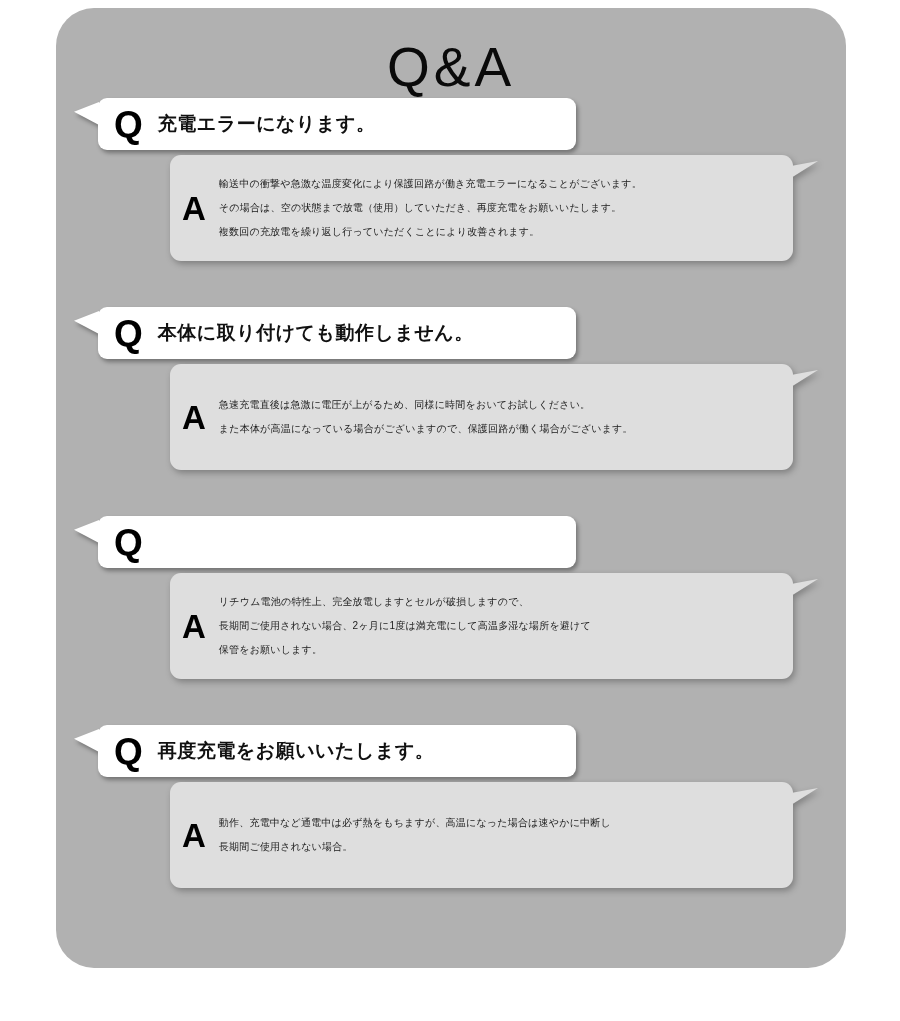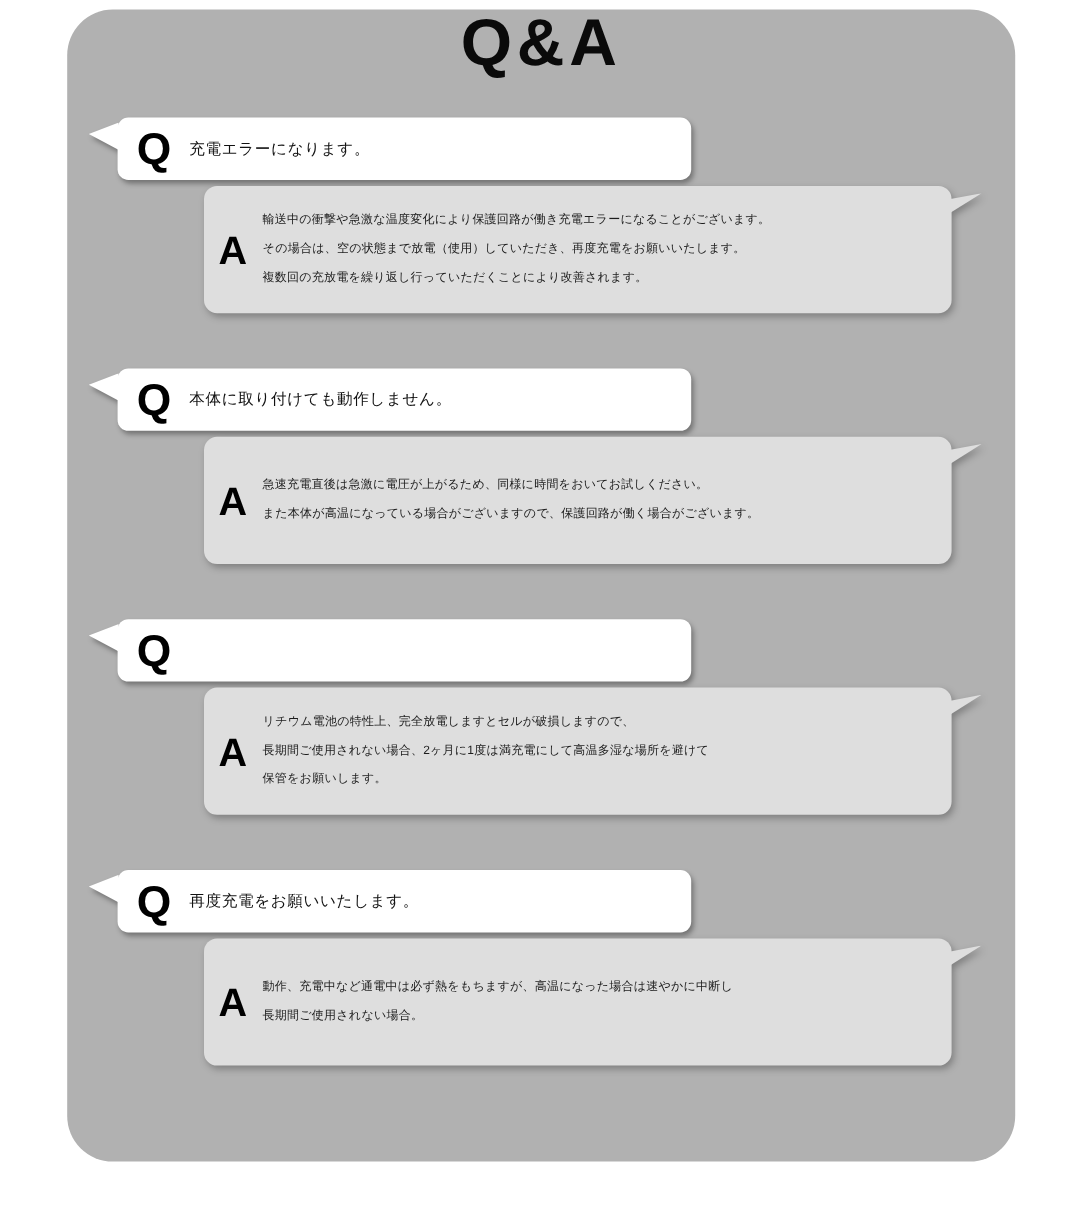--- a/index.html
+++ b/index.html
@@ -27,25 +27,26 @@
     position: absolute;
     left: 56px;
     top: 8px;
     width: 790px;
     height: 960px;
     background: var(--panel, #b1b1b1);
     border-radius: 38px;
   }
   .title {
     margin: 0;
+    padding-top: 32px;
     height: 55px;
     line-height: 55px;
     text-align: center;
     font-size: 55px;
-    font-weight: 700;
+    font-weight: 400;
     letter-spacing: 4px;
     color: var(--text-strong, #0a0a0a);
   }
   .qa-block { margin-top: 46px; }
   .qa-block.first { margin-top: 35px; }
 
   .q-bubble {
     position: relative;
     margin-left: 42px;
     width: 478px;
@@ -67,22 +68,22 @@
     background: var(--q-bubble, #fff);
     clip-path: polygon(100% 0%, 0% 42%, 100% 100%);
   }
   .q-letter {
     font-size: 37px;
     font-weight: 800;
     line-height: 1;
     color: #000;
   }
   .q-text {
-    font-size: 13px;
-    font-weight: 400;
+    font-size: 19px;
+    font-weight: 700;
     letter-spacing: 0.5px;
     color: #111;
     white-space: nowrap;
   }
 
   .a-bubble {
     position: relative;
     margin-left: 114px;
     margin-top: 5px;
     width: 623px;

